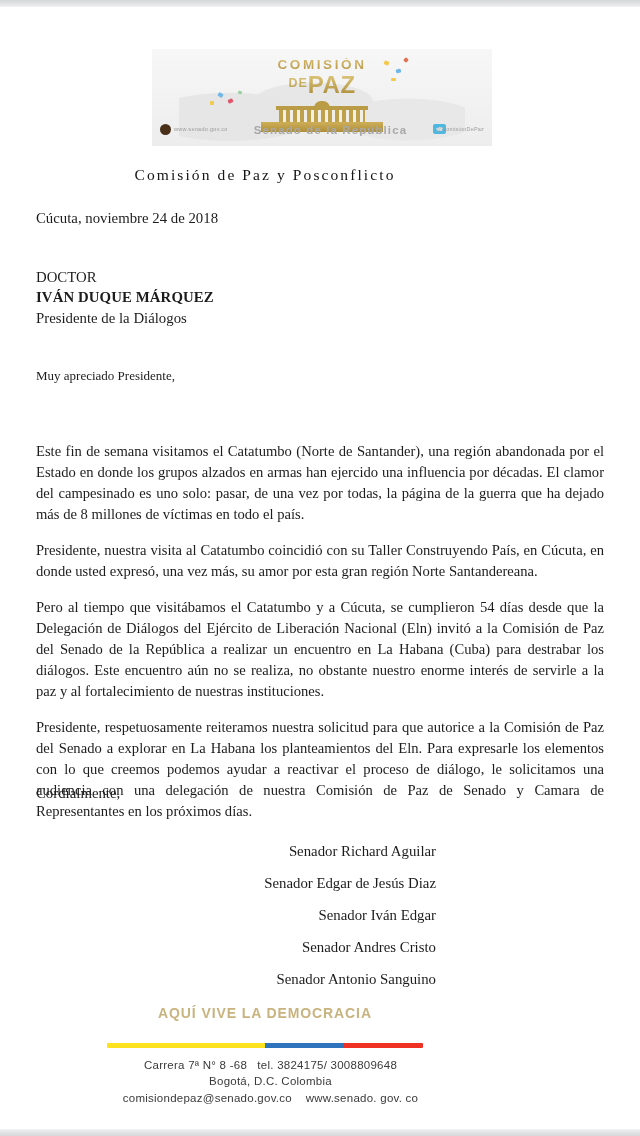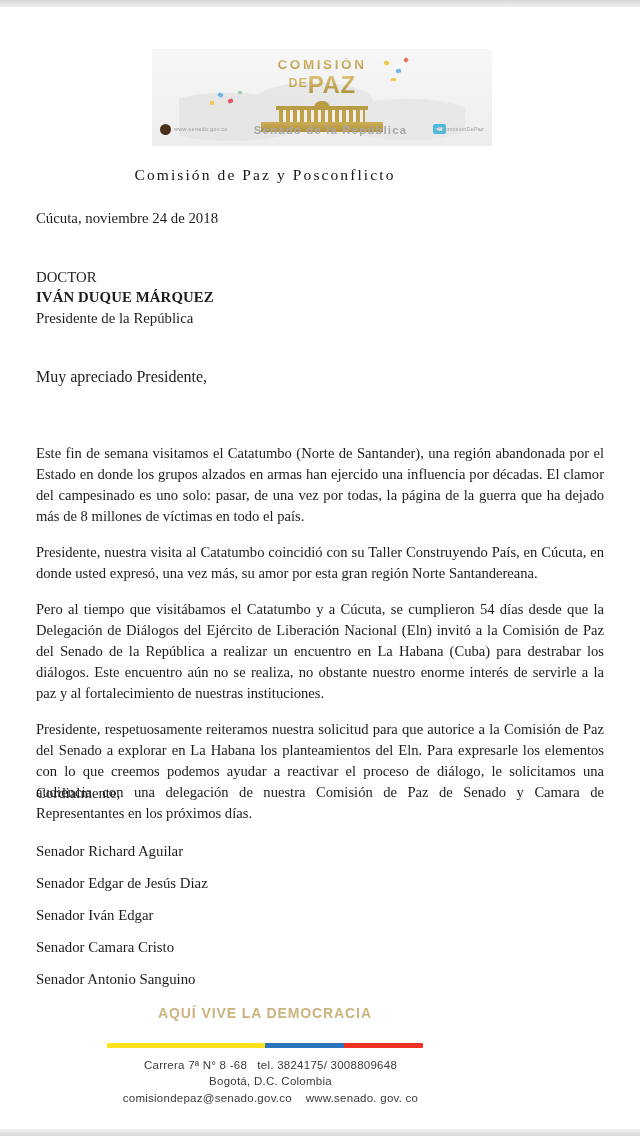--- a/index.html
+++ b/index.html
@@ -225,21 +225,21 @@
   .addr-block {
     margin: 0 0 40px 0;
     line-height: 1.38;
     font-size: 14.8px;
   }
   .addr-block .name {
     font-weight: bold;
     letter-spacing: 0.1px;
   }
   .salutation {
-    font-size: 16px;
+    font-size: 13px;
     margin: 0 0 57px 0;
   }
   .para {
     font-size: 14.6px;
     line-height: 1.44;
     text-align: justify;
     margin: 0 0 15px 0;
     hyphens: manual;
   }
   .para:last-child { margin-bottom: 0; }
@@ -252,20 +252,21 @@
   }
   .signers {
     position: absolute;
     left: 36px;
     top: 836px;
     width: 400px;
   }
   .signer {
     font-size: 14.8px;
     margin-bottom: 15px;
+    text-align: right;
   }
   .signer:last-child { margin-bottom: 4px; }
 
   
   .footer {
     position: absolute;
     left: 0; right: 0;
     top: 998px;
     text-align: center;
   }
@@ -343,38 +344,38 @@
   </div>
 
   <div class="doc-header">Comisión de Paz y Posconflicto</div>
 
   <div class="body-wrap">
     <div class="dateline">Cúcuta, noviembre 24 de 2018</div>
 
     <div class="addr-block">
       <div>DOCTOR</div>
       <div class="name">IVÁN DUQUE MÁRQUEZ</div>
-      <div>Presidente de la República</div>
+      <div>Presidente de la Diálogos</div>
     </div>
 
     <div class="salutation">Muy apreciado Presidente,</div>
 
     <p class="para">Este fin de semana visitamos el Catatumbo (Norte de Santander), una región abandonada por el Estado en donde los grupos alzados en armas han ejercido una influencia por décadas. El clamor del campesinado es uno solo: pasar, de una vez por todas, la página de la guerra que ha dejado más de 8 millones de víctimas en todo el país.</p>
     <p class="para">Presidente, nuestra visita al Catatumbo coincidió con su Taller Construyendo País, en Cúcuta, en donde usted expresó, una vez más, su amor por esta gran región Norte Santandereana.</p>
     <p class="para">Pero al tiempo que visitábamos el Catatumbo y a Cúcuta, se cumplieron 54 días desde que la Delegación de Diálogos del Ejército de Liberación Nacional (Eln) invitó a la Comisión de Paz del Senado de la República a realizar un encuentro en La Habana (Cuba) para destrabar los diálogos. Este encuentro aún no se realiza, no obstante nuestro enorme interés de servirle a la paz y al fortalecimiento de nuestras instituciones.</p>
     <p class="para">Presidente, respetuosamente reiteramos nuestra solicitud para que autorice a la Comisión de Paz del Senado a explorar en La Habana los planteamientos del Eln. Para expresarle los elementos con lo que creemos podemos ayudar a reactivar el proceso de diálogo, le solicitamos una audiencia con una delegación de nuestra Comisión de Paz de Senado y Camara de Representantes en los próximos días.</p>
   </div>
 
   <div class="closing">Cordialmente,</div>
 
   <div class="signers">
     <div class="signer">Senador Richard Aguilar</div>
     <div class="signer">Senador Edgar de Jesús Diaz</div>
     <div class="signer">Senador Iván Edgar</div>
-    <div class="signer">Senador Camara Cristo</div>
+    <div class="signer">Senador Andres Cristo</div>
     <div class="signer">Senador Antonio Sanguino</div>
   </div>
 
   <div class="footer">
     <div class="democracia">AQUÍ VIVE LA DEMOCRACIA</div>
 
     <div class="flagbar">
       <span class="flag-yellow"></span>
       <span class="flag-blue"></span>
       <span class="flag-red"></span>

